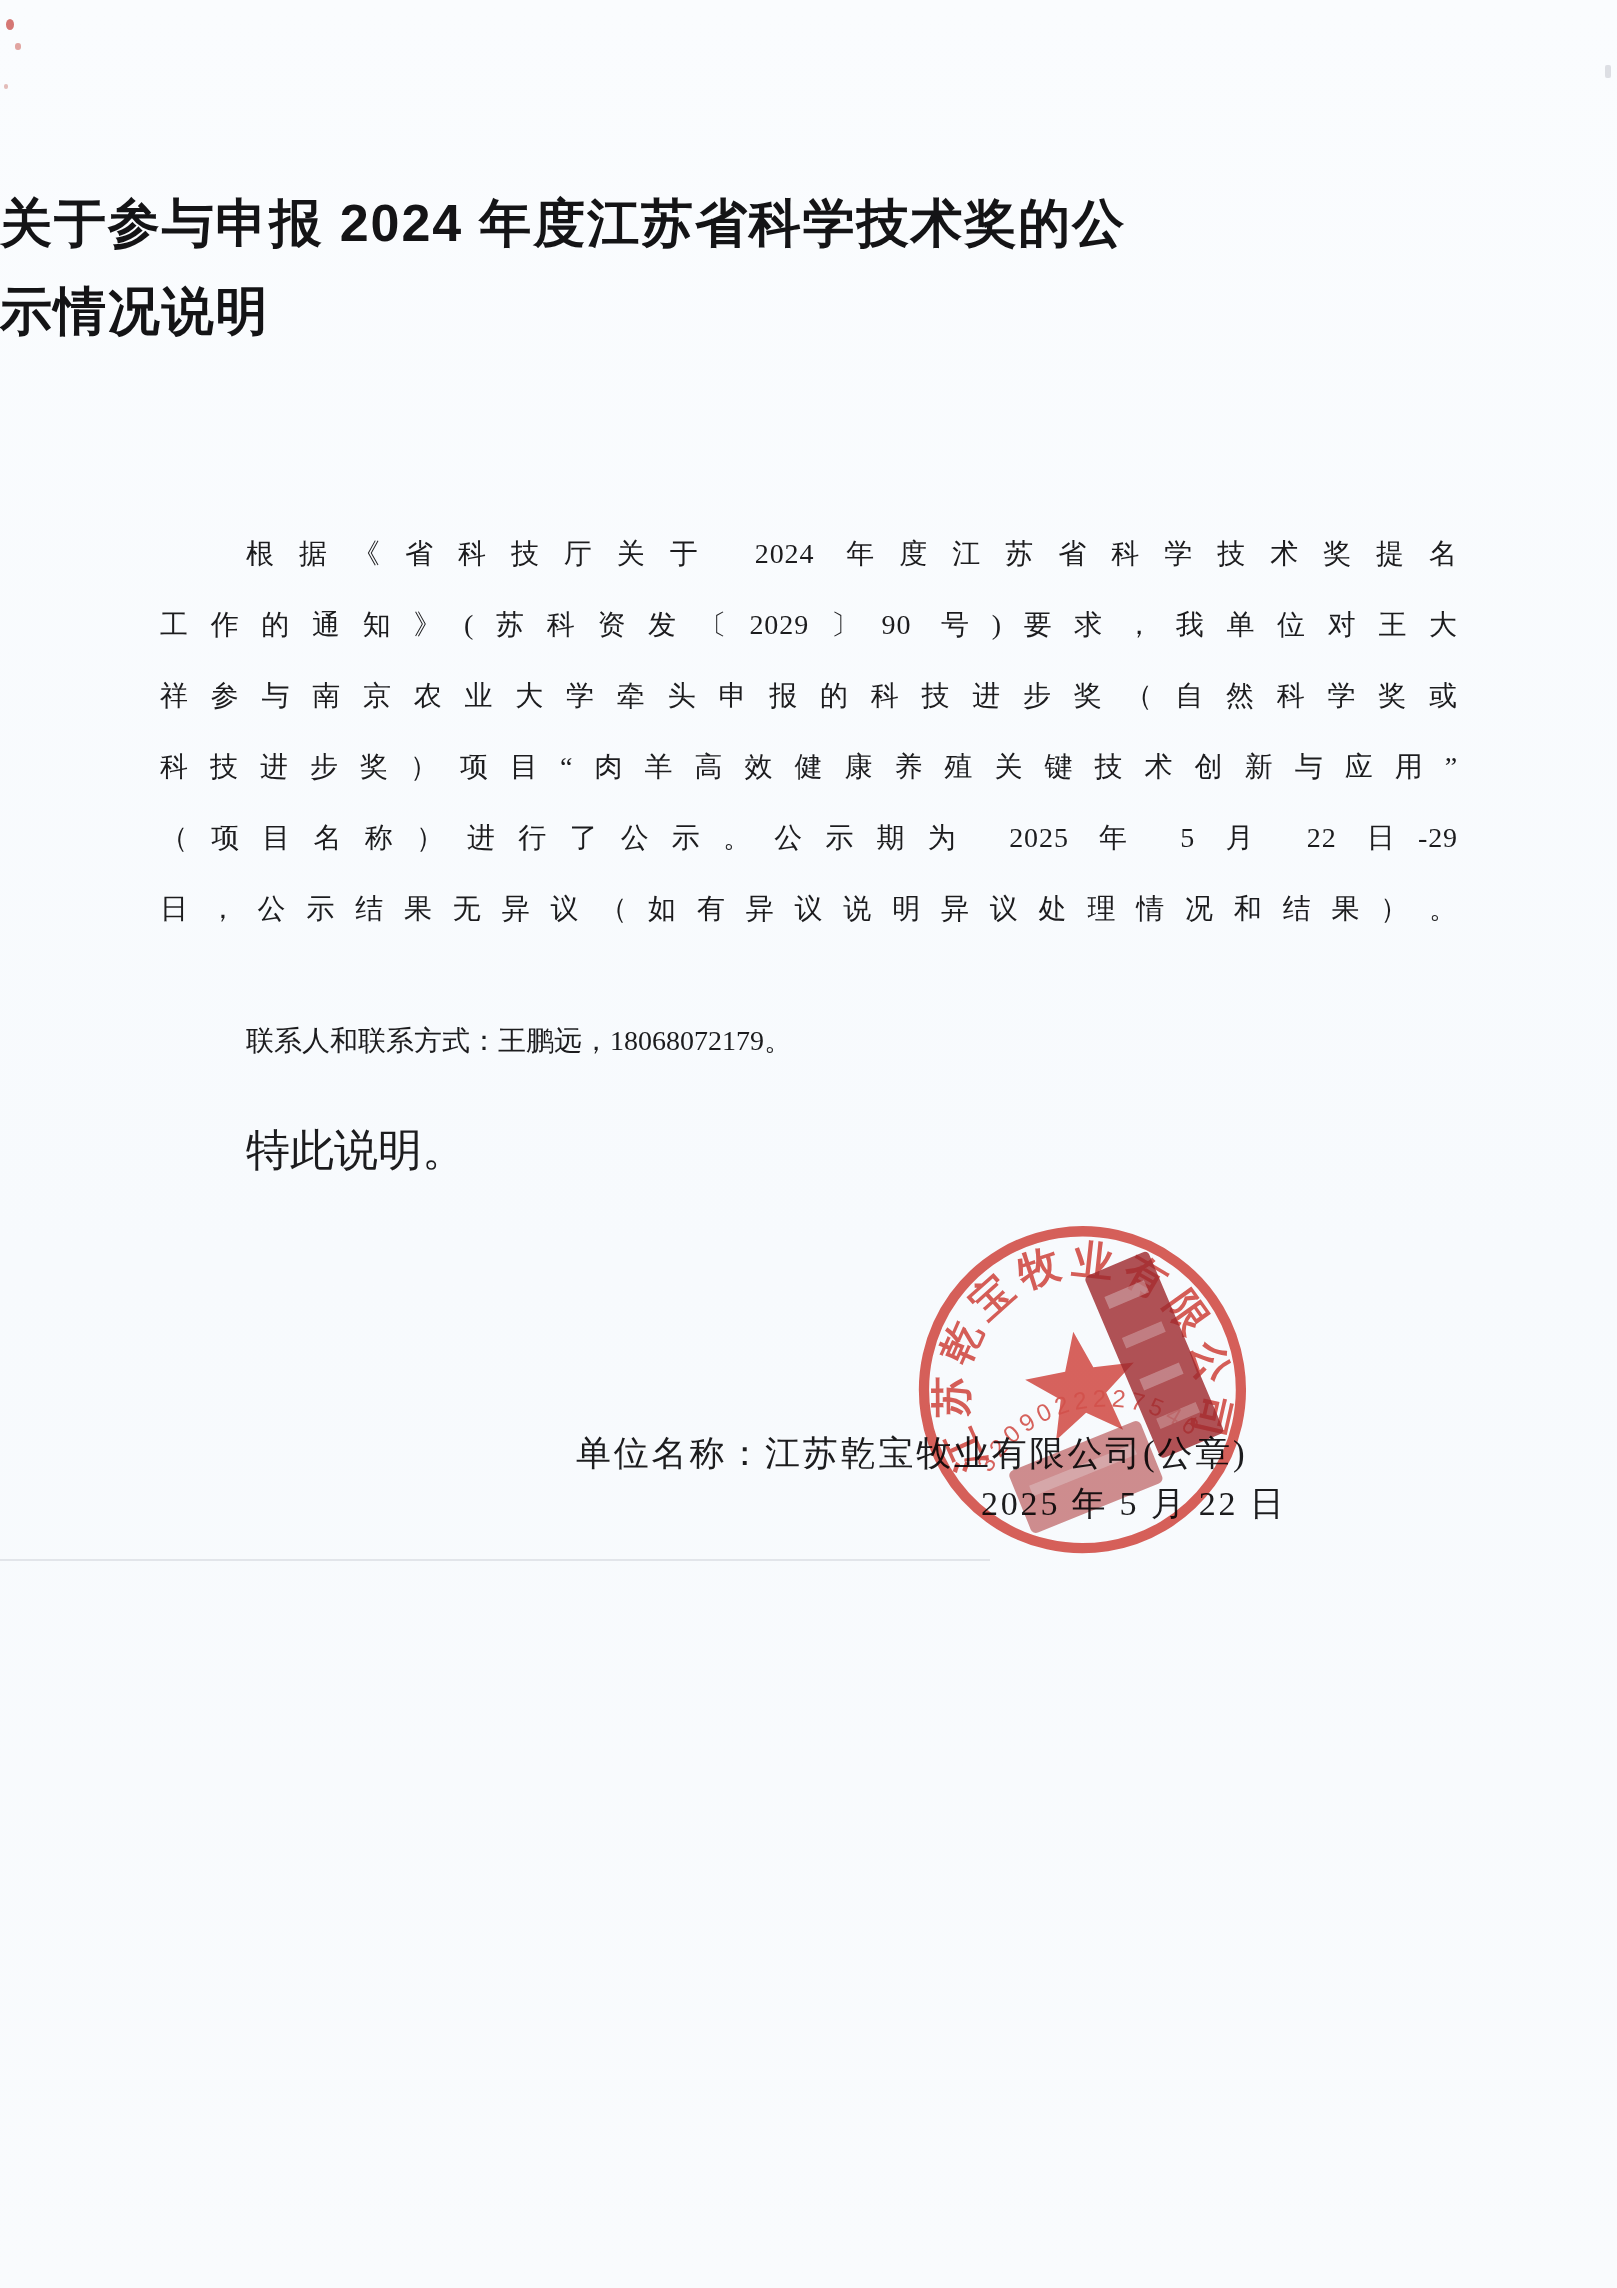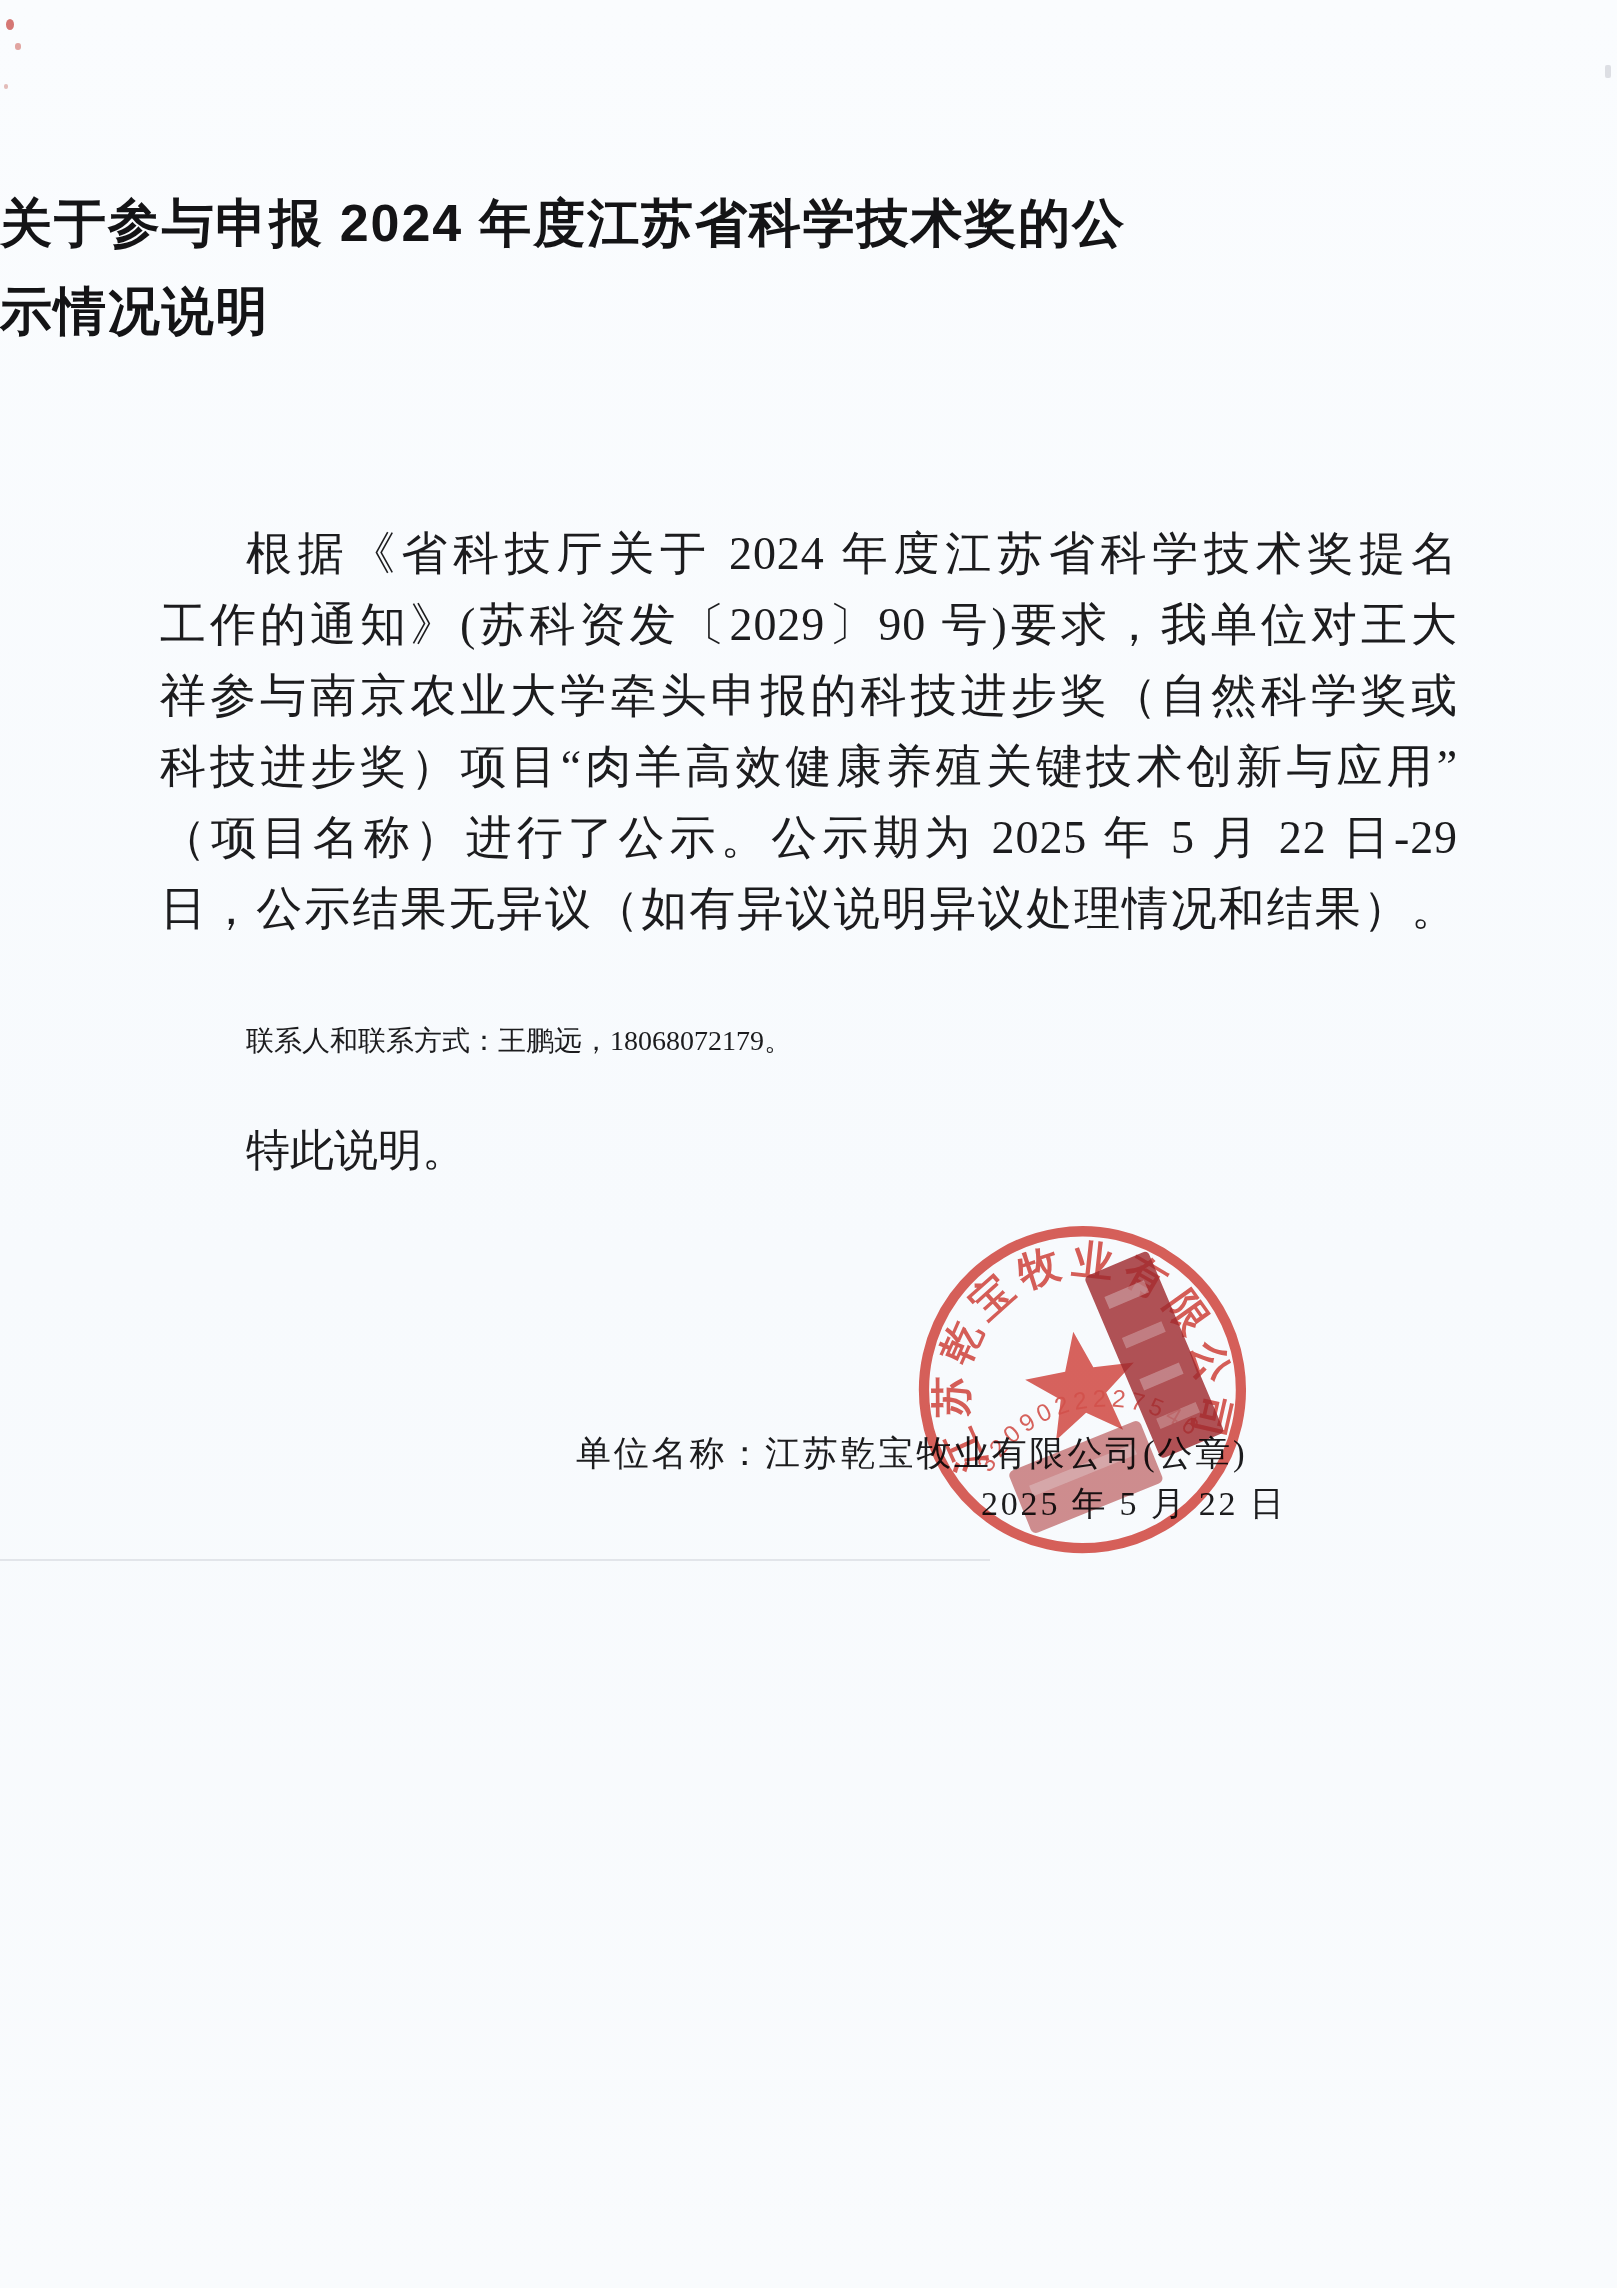--- a/index.html
+++ b/index.html
@@ -16,21 +16,21 @@
     position:absolute;top:179px;left:0;right:0;
     font-family:"Liberation Sans", sans-serif;
     font-weight:700;
     font-size:52px;
     line-height:88px;
     color:#141416;
     letter-spacing:1.9px;
   }
   .body-block{
     position:absolute;top:518px;left:160px;width:1298px;
-    font-size:46px;line-height:71px;
+    font-size:28px;line-height:71px;
   }
   .body-line{
     text-align:justify;
     text-align-last:justify;
     letter-spacing:0.9px;
     white-space:nowrap;
   }
   .body-line.first{ text-indent:86px; }
   .contact-line{
     position:absolute;top:1005px;left:160px;width:1298px;

